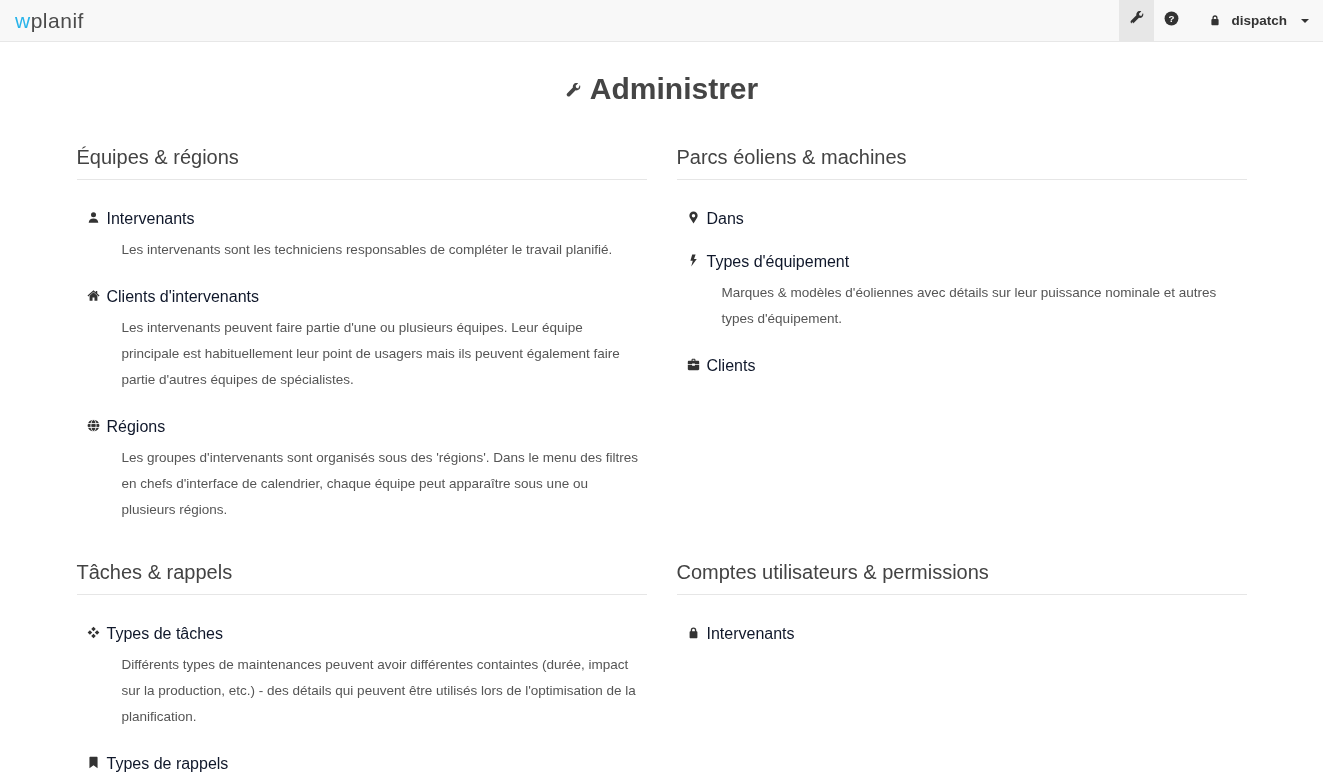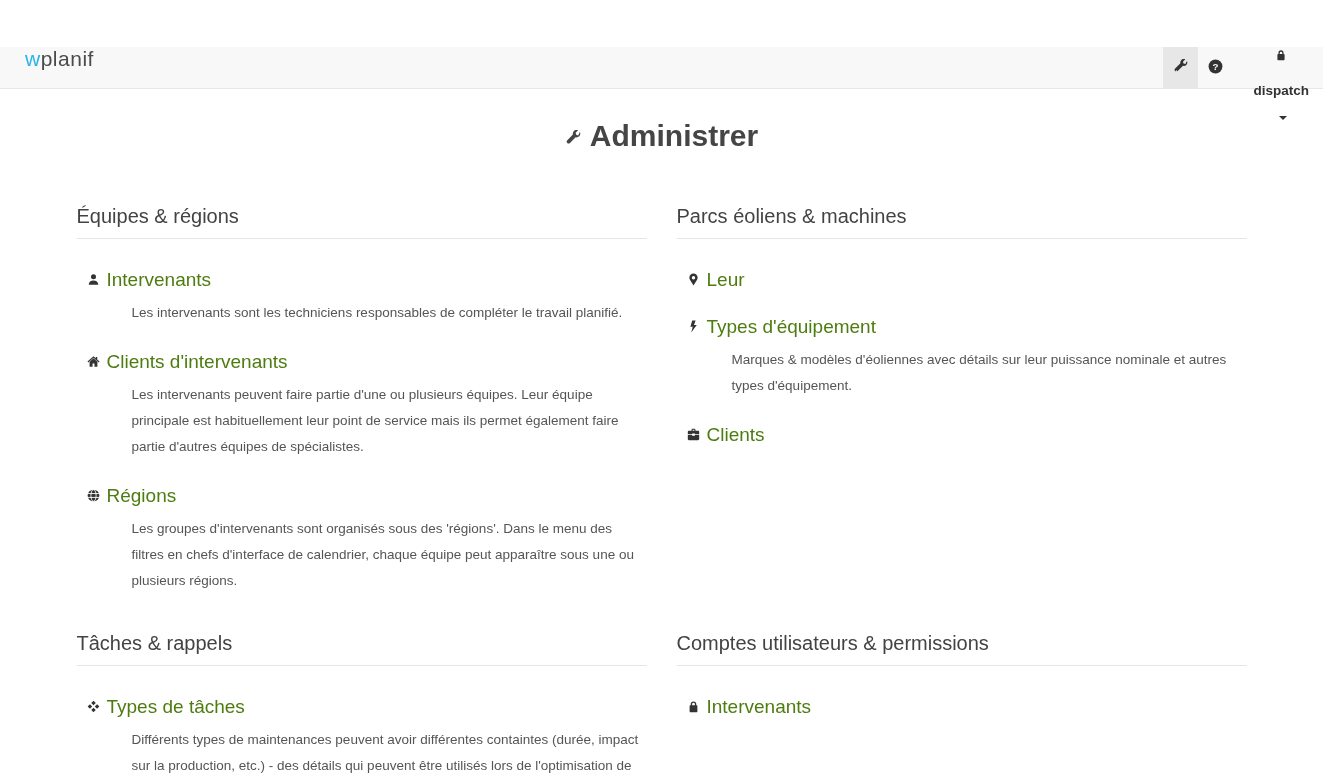--- a/index.html
+++ b/index.html
@@ -1,69 +1,68 @@
 <!DOCTYPE html>
 <html lang="fr"><head>
 <meta charset="utf-8">
 <style>
   * { margin:0; padding:0; box-sizing:border-box; }
   html,body { width:1323px; background:#fff; font-family:"Liberation Sans", sans-serif; color:#555; }
 
   
   .navbar {
     height:42px; background:#f8f8f8; border-bottom:1px solid #e7e7e7;
-    display:flex; align-items:flex-start; justify-content:space-between;
-    padding-left:25px;
-    margin-top:47px;
+    display:flex; align-items:center; justify-content:space-between;
+    padding-left:15px;
   }
   .brand { font-size:21px; letter-spacing:.5px; color:#4b4b4b; cursor:pointer; }
   .brand .brand-w { color:#29b4ea; }
   .nav-right { display:flex; align-items:stretch; height:42px; }
   .nav-tool {
     display:flex; align-items:center; justify-content:center;
     width:35px; height:42px; cursor:pointer;
   }
   .nav-tool.active { background:#e7e7e7; }
   .nav-tool svg { width:15px; height:15px; fill:#333; }
   .user-menu {
-    display:flex; align-items:center; gap:18px; padding:0 14px 0 14px;
-    margin-left:6px; cursor:pointer;flex-direction:column;
+    display:flex; align-items:center; gap:10px; padding:0 14px 0 14px;
+    margin-left:6px; cursor:pointer;
   }
   .user-menu svg { width:12px; height:12px; fill:#333; }
   .user-menu .user-label { font-size:13.5px; font-weight:bold; color:#333; }
   .caret {
     width:0; height:0; border-left:4px solid transparent; border-right:4px solid transparent;
     border-top:4px solid #333; margin-left:4px;
   }
 
   
   .main { width:1170px; margin:0 auto; padding-top:30px; padding-bottom:40px; }
   .page-title {
     text-align:center; font-size:30px; font-weight:bold; color:#454545;
-    margin-bottom:52px;
+    margin-bottom:40px;
   }
   .page-title svg { width:16px; height:16px; fill:#454545; margin-right:9px; }
 
   .grid {
     display:grid; grid-template-columns:1fr 1fr; column-gap:30px; row-gap:38px;
   }
   .section-title {
     font-size:20px; font-weight:normal; color:#434343;
     padding-bottom:10px; border-bottom:1px solid #e6e6e6;
   }
   .items { padding:30px 0 0 10px; }
   .item { margin-bottom:25px; }
   .item:last-child { margin-bottom:0; }
   .item-link {
     display:inline-flex; align-items:center; gap:7px;
-    font-size:19px; color:#4d7c0f; text-decoration:none; cursor:pointer;
+    font-size:16px; color:#0f172a; text-decoration:none; cursor:pointer;
   }
   .item-link svg { width:13px; height:13px; fill:#333; flex:0 0 auto; }
   .item-desc {
-    margin:9px 6px 0 45px; font-size:13.5px; line-height:26px; color:#555;
+    margin:9px 6px 0 35px; font-size:13.5px; line-height:26px; color:#555;
   }
 </style>
 </head>
 <body>
 
 <div class="navbar">
   <div class="brand"><span class="brand-w">w</span><span>planif</span></div>
 
   <div class="nav-right">
     <div class="nav-tool active">
@@ -117,21 +116,21 @@
         </div>
 
         <div class="item">
           <a class="item-link">
             <span><svg viewBox="0 0 16 16">
                   <path d="M3.2 8.2 8 4l4.8 4.2v6.4H9.2v-4H6.8v4H3.2z"></path>
                   <path d="M8 1.4.6 7.9l1 1.2L8 3.5l6.4 5.6 1-1.2-2.8-2.4V2.4h-1.8v1.5z"></path>
                 </svg></span>
             <span>Clients d'intervenants</span>
           </a>
-          <div class="item-desc">Les intervenants peuvent faire partie d'une ou plusieurs équipes. Leur équipe principale est habituellement leur point de service mais ils permet également faire partie d'autres équipes de spécialistes.</div>
+          <div class="item-desc">Les intervenants peuvent faire partie d'une ou plusieurs équipes. Leur équipe principale est habituellement leur point de usagers mais ils peuvent également faire partie d'autres équipes de spécialistes.</div>
         </div>
 
         <div class="item">
           <a class="item-link">
             <span><svg viewBox="0 0 16 16">
                   <circle cx="8" cy="8" r="7.2" fill="#333"></circle>
                   <g stroke="#fff" stroke-width="1.1" fill="none">
                     <ellipse cx="8" cy="8" rx="3.2" ry="7.2"></ellipse>
                     <path d="M1 5.6h14M1 10.4h14"></path>
                   </g>
@@ -146,21 +145,21 @@
 
     <div class="section">
       <h2 class="section-title">Parcs éoliens &amp; machines</h2>
       <div class="items">
 
         <div class="item">
           <a class="item-link">
             <span><svg viewBox="0 0 16 16">
                   <path d="M8 .6C5.1.6 2.9 2.9 2.9 5.8c0 .9.3 1.8.7 2.6L8 15.4l4.4-7c.4-.8.7-1.7.7-2.6C13.1 2.9 10.9.6 8 .6zm0 7.3a2.1 2.1 0 1 1 0-4.2 2.1 2.1 0 0 1 0 4.2z"></path>
                 </svg></span>
-            <span>Leur</span>
+            <span>Dans</span>
           </a>
         </div>
 
         <div class="item">
           <a class="item-link">
             <span><svg viewBox="0 0 16 16">
                   <path d="M10.6.5H6.4L4.2 8.3h2.9L5.2 15.5 12 6.1H8.6L10.6.5z"></path>
                 </svg></span>
             <span>Types d'équipement</span>
           </a>

